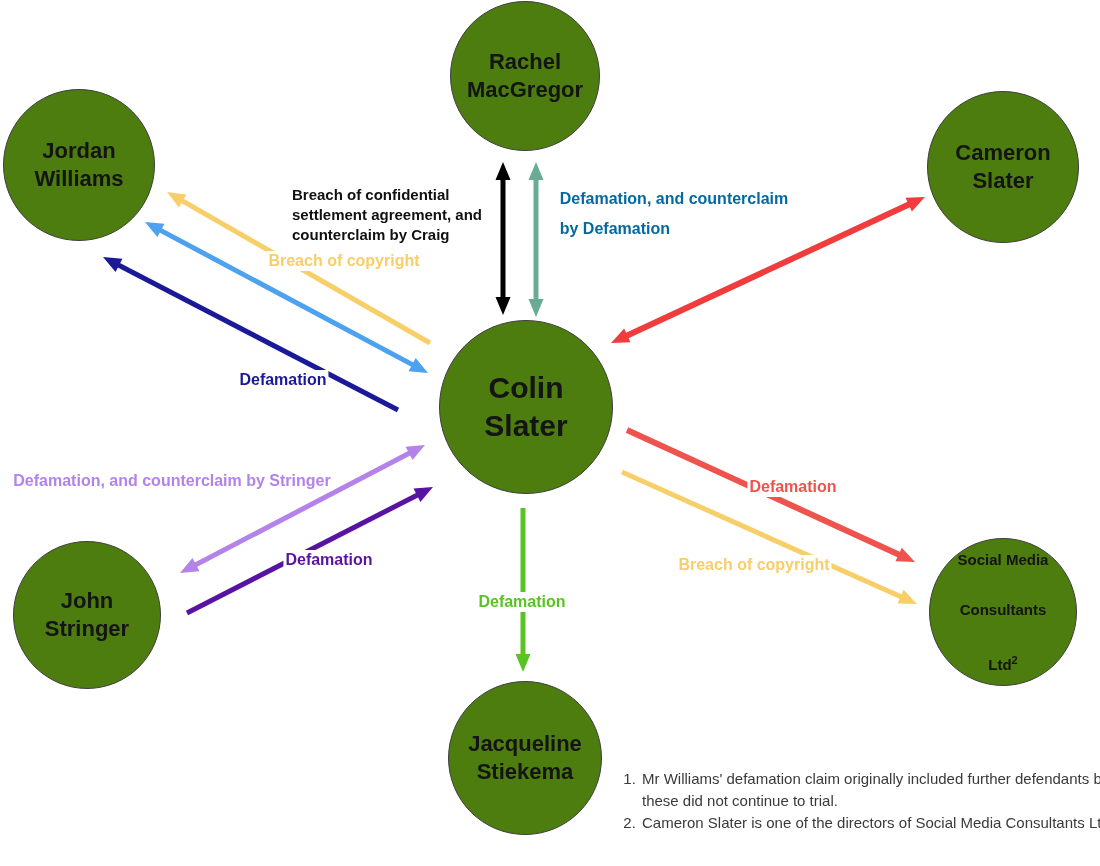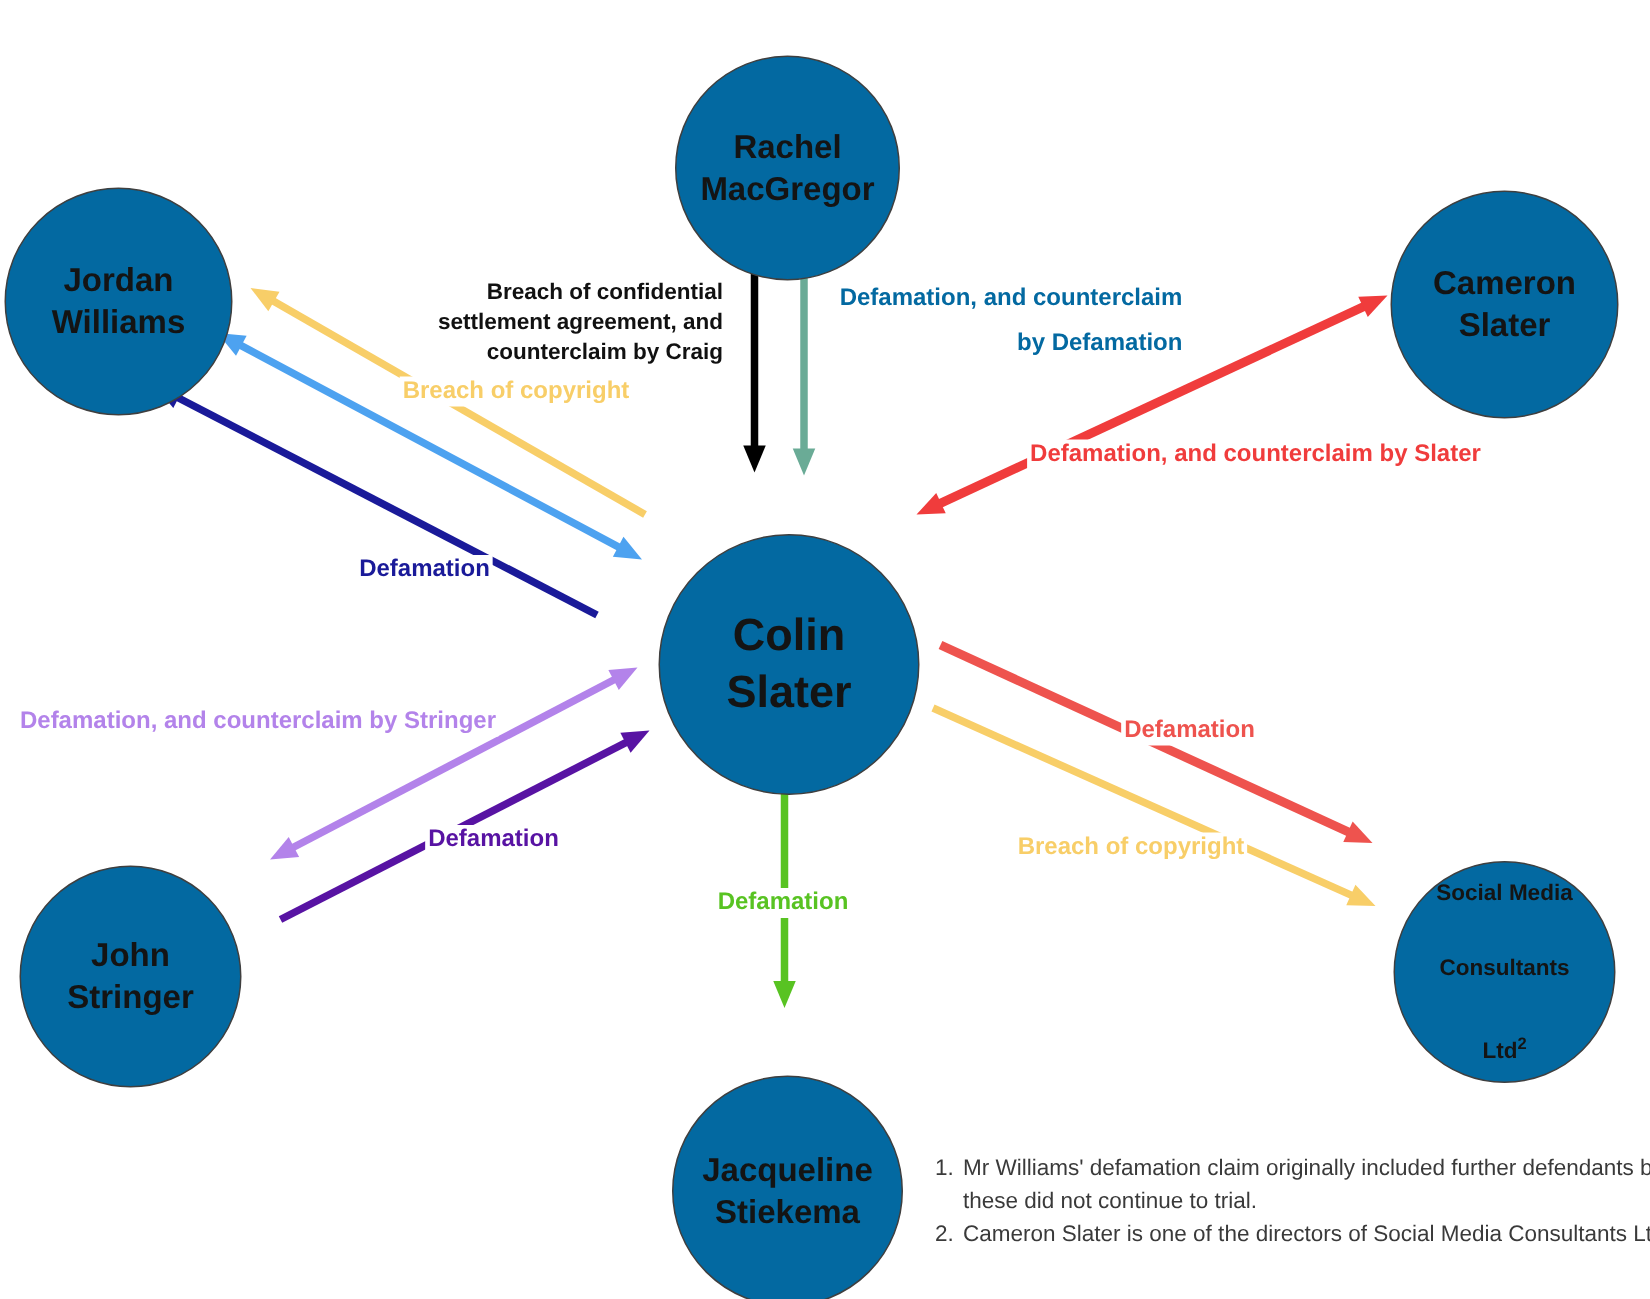--- a/index.html
+++ b/index.html
@@ -2,31 +2,31 @@
 <html><head>
 <meta charset="utf-8">
 <style>
   html,body{margin:0;padding:0;background:#fff;}
   body{font-family:"Liberation Sans",sans-serif;}
   .stage{position:relative;width:1100px;height:866px;background:#fff;overflow:hidden;}
   #edge-layer{position:absolute;left:0;top:0;}
   .node{
     position:absolute;border:1px solid #3f3f3f;border-radius:50%;
     display:flex;flex-direction:column;align-items:center;justify-content:center;
-    text-align:center;background:#0369a1;box-sizing:border-box;z-index:2;margin-top:36px;
+    text-align:center;background:#4d7c0f;box-sizing:border-box;z-index:2;
   }
   .node .nline{font-weight:bold;color:#141414;white-space:nowrap;}
   .node-lg .nline{font-size:30px;line-height:38px;}
   .node-md .nline{font-size:22px;line-height:28px;}
   .node-sm .nline{font-size:15px;line-height:20px;}
   .node sup{font-size:11px;}
   .elabel{
     position:absolute;transform:translate(-50%,-50%);
     font-weight:bold;font-size:16px;line-height:20px;white-space:nowrap;
-    background:#fff;padding:0 2px;text-align:right;z-index:3;
+    background:#fff;padding:0 2px;text-align:left;z-index:3;
   }
   .elabel-sm{font-size:15px;}
   .elabel sup{font-size:11px;}
   .lh30{line-height:30px;}
   .footnotes{
     position:absolute;margin:0;padding-left:22px;width:480px;
     font-size:15px;line-height:22px;color:#3a3a3a;z-index:3;
   }
   .footnotes li{padding-left:2px;}
 </style>
@@ -136,23 +136,20 @@
 
   <div class="elabel" style="left: 344px; top: 261px; color: rgb(248, 206, 104);">
     <span>Breach of copyright</span>
   </div>
 
 
   <div class="elabel" style="left: 283px; top: 380px; color: rgb(26, 26, 153);">
     <span>Defamation</span>
   </div>
 
-  <div class="elabel" style="left: 837px; top: 303px; color: rgb(240, 60, 60);">
-    <span>Defamation, and counterclaim by Slater</span>
-  </div>
 
   <div class="elabel" style="left: 793px; top: 487px; color: rgb(238, 83, 78);">
     <span>Defamation</span>
   </div>
 
   <div class="elabel" style="left: 754px; top: 565px; color: rgb(248, 206, 104);">
     <span>Breach of copyright</span>
   </div>
 
   <div class="elabel" style="left: 172px; top: 481px; color: rgb(179, 131, 234);">

